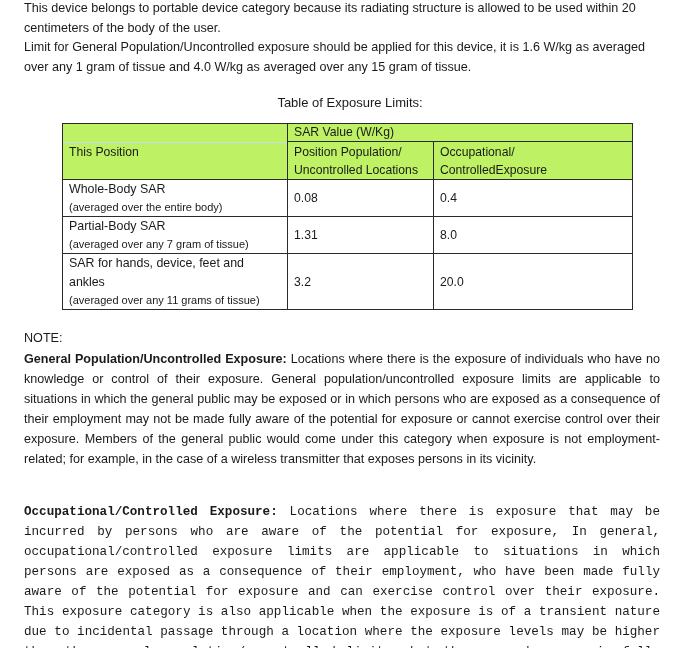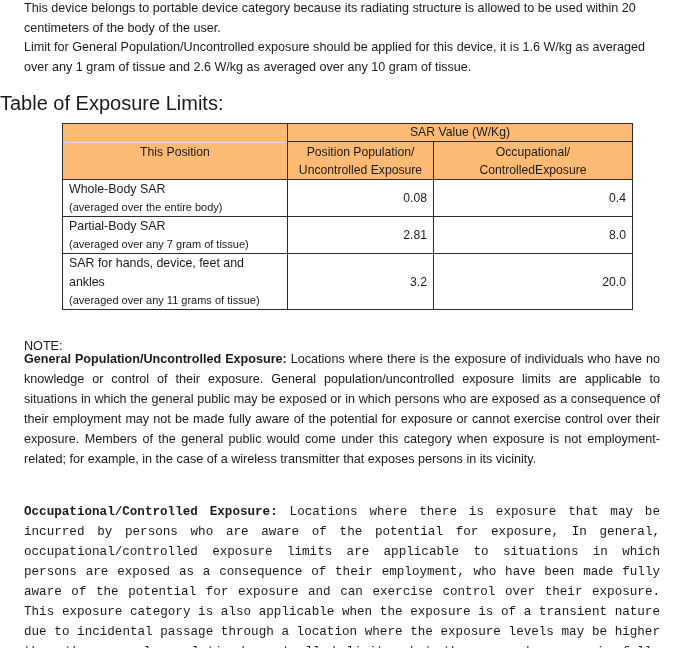--- a/index.html
+++ b/index.html
@@ -8,67 +8,67 @@
       font-family: "Liberation Sans", sans-serif; color: #1a1a1a;
     }
     .para {
       position: absolute; left: 24px; width: 636px;
       font-size: 12.6px; line-height: 20px; margin: 0;
     }
     .justify { text-align: justify; text-align-last: left; }
     #p1 { top: -2px; }
     #p2 { top: 37px; }
     #caption {
-      position: absolute; top: 93px; left: 0; width: 700px; text-align: left;
-      font-size: 20px; line-height: 20px;
+      position: absolute; top: 93px; left: 0; width: 700px; text-align: center;
+      font-size: 13px; line-height: 20px;
     }
     table.sar {
       position: absolute; top: 123px; left: 62px; width: 571px;
       border-collapse: collapse; font-size: 12.2px;
     }
     table.sar td, table.sar th {
       border: 1px solid #2b2b2b; padding: 0 6px; vertical-align: middle;
       font-weight: normal;
     }
-    table.sar thead th { background: #fdba74; text-align: center; }
+    table.sar thead th { background: #bef264; text-align: left; }
     table.sar thead .h-body { position: relative; }
     table.sar thead .h-body::before {
       content: ""; position: absolute; left: 0; right: 0; top: 18px;
       border-top: 1px solid #c9d9ef;
     }
     .h-sar { height: 17px; line-height: 17px; }
     .h-sub { height: 37px; line-height: 18px; }
     .pos-main { display: block; font-size: 12.4px; line-height: 19px; }
     .pos-sub { display: block; font-size: 11px; line-height: 17px; }
-    td.val { text-align: right; }
+    td.val { text-align: left; }
     td.c-pos { width: 212px; padding-left: 7px; }
     td.c-gen, th.c-gen { width: 133px; }
-    #note-label { top: 336px; }
+    #note-label { top: 328px; }
     #note1 { top: 349px; }
     #note2 { top: 502px; font-family: Liberation Mono, monospace; }
     b { font-weight: bold; margin-top: 36px; }
   </style>
 </head>
 <body>
 
 <p id="p1" class="para">This device belongs to portable device category because its radiating structure is allowed to be used within 20 centimeters of the body of the user.</p>
-<p id="p2" class="para">Limit for General Population/Uncontrolled exposure should be applied for this device, it is 1.6 W/kg as averaged over any 1 gram of tissue and 2.6 W/kg as averaged over any 10 gram of tissue.</p>
+<p id="p2" class="para">Limit for General Population/Uncontrolled exposure should be applied for this device, it is 1.6 W/kg as averaged over any 1 gram of tissue and 4.0 W/kg as averaged over any 15 gram of tissue.</p>
 
 <div id="caption">Table of Exposure Limits:</div>
 
 <table class="sar">
   <thead>
     <tr>
       <th rowspan="2" class="h-body">This Position</th>
       <th colspan="2" class="h-sar">SAR Value (W/Kg)</th>
     </tr>
     <tr>
       <th class="h-sub c-gen">
         <span>Position Population/</span><br>
-        <span>Uncontrolled Exposure</span>
+        <span>Uncontrolled Locations</span>
       </th>
       <th class="h-sub">
         <span>Occupational/</span><br>
         <span>ControlledExposure</span>
       </th>
     </tr>
   </thead>
   <tbody>
     <tr style="height:22px">
       <td class="c-pos">
@@ -76,21 +76,21 @@
         <span class="pos-sub">(averaged over the entire body)</span>
       </td>
       <td class="val c-gen">0.08</td>
       <td class="val">0.4</td>
     </tr>
     <tr style="height:37px">
       <td class="c-pos">
         <span class="pos-main">Partial-Body SAR</span>
         <span class="pos-sub">(averaged over any 7 gram of tissue)</span>
       </td>
-      <td class="val c-gen">2.81</td>
+      <td class="val c-gen">1.31</td>
       <td class="val">8.0</td>
     </tr>
     <tr style="height:56px">
       <td class="c-pos">
         <span class="pos-main">SAR for hands, device, feet and ankles</span>
         <span class="pos-sub">(averaged over any 11 grams of tissue)</span>
       </td>
       <td class="val c-gen">3.2</td>
       <td class="val">20.0</td>
     </tr>

